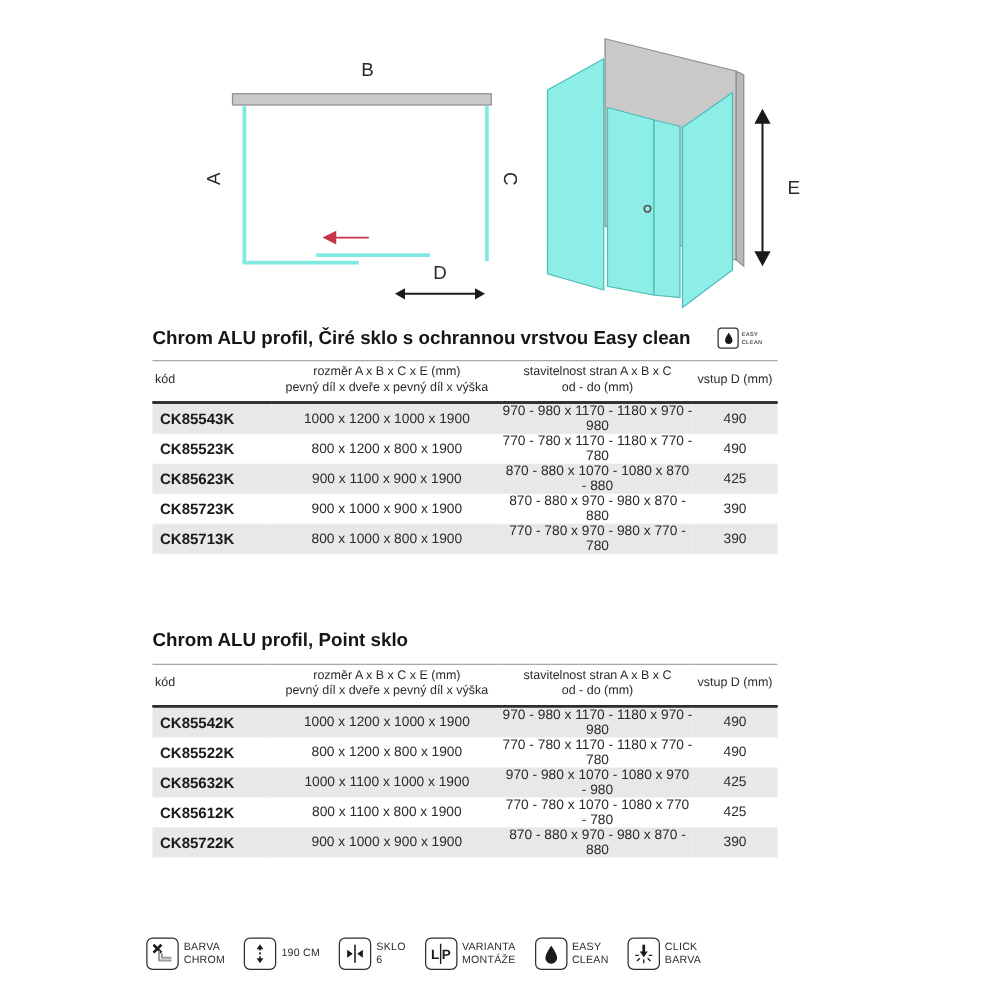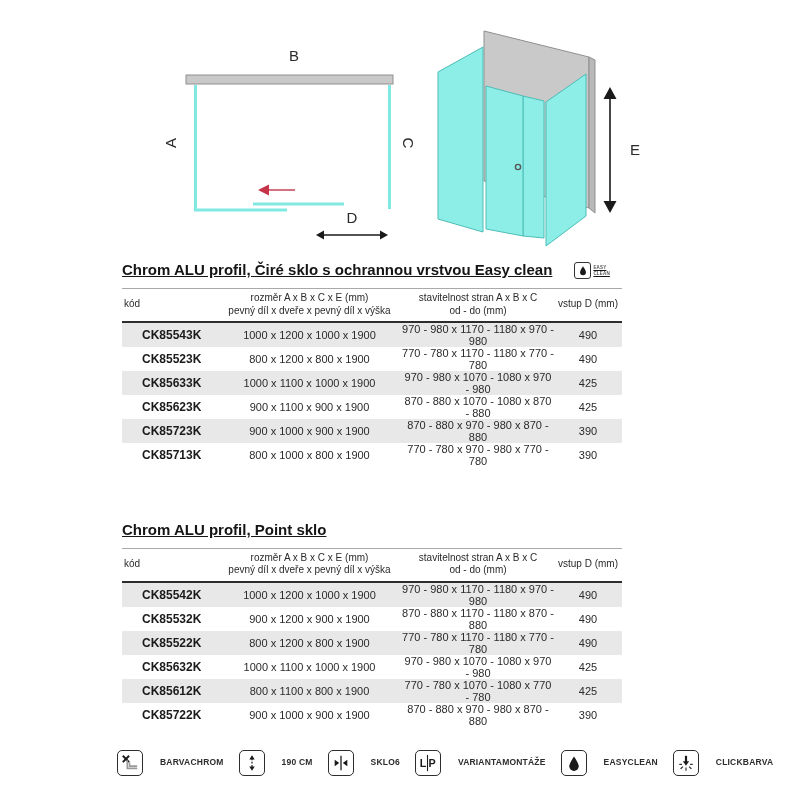--- a/index.html
+++ b/index.html
@@ -1,37 +1,37 @@
 <!DOCTYPE html>
 <html><head>
 <meta charset="utf-8">
 <style>
   html,body{margin:0;padding:0;background:#fff;}
   body{width:800px;height:800px;font-family:"Liberation Sans",sans-serif;color:#222;}
   .page{position:relative;width:800px;height:800px;background:#fff;overflow:hidden;}
   .diagrams{position:absolute;top:0;left:0;}
   .section{position:absolute;left:122px;width:500px;}
   .section1{top:262px;}
-  .section2{top:522px;}
-  .section-title{font-size:15px;font-weight:bold;color:#151515;margin:0 0 9px 0;display:flex;align-items:flex-start;gap:22px;line-height:1.1;text-decoration:underline;}
+  .section2{top:505px;}
+  .section-title{font-size:15px;font-weight:bold;color:#151515;margin:0 0 9px 0;display:flex;align-items:flex-end;gap:22px;line-height:1.1;}
   .easyclean-badge{display:inline-flex;align-items:center;gap:2px;}
   .badge-box{width:15px;height:15px;border:1.2px solid #333;border-radius:3px;display:inline-flex;align-items:center;justify-content:center;}
   .badge-text{display:inline-flex;flex-direction:column;font-size:4.5px;font-weight:bold;color:#555;line-height:1.2;letter-spacing:.2px;}
   table{border-collapse:collapse;width:500px;table-layout:fixed;}
   col.c1{width:95px;}col.c2{width:185px;}col.c3{width:152px;}col.c4{width:68px;}
   thead tr{border-top:1px solid #a9a9a9;border-bottom:2px solid #2d2d2d;}
   th{font-weight:normal;font-size:10px;color:#2a2a2a;text-align:center;padding:3px 0 4px;line-height:1.25;}
   th.col-kod{text-align:left;padding-left:2px;vertical-align:middle;}
   td{font-size:11px;color:#2a2a2a;text-align:center;height:22px;padding:0;}
-  td:first-child{text-align:left;padding-left:20px;font-weight:bold;font-size:12px;color:#1a1a1a;}
+  td:first-child{text-align:left;padding-left:6px;font-weight:bold;font-size:12px;color:#1a1a1a;}
   tbody tr:nth-child(odd){background:#e8e8e8;}
   .footer{position:absolute;left:117px;top:750px;display:flex;align-items:flex-start;gap:15px;}
   .feat{display:flex;align-items:center;gap:4px;}
   .feat-box{width:24px;height:24px;border:1.6px solid #2d2d2d;border-radius:5px;display:flex;align-items:center;justify-content:center;flex:0 0 auto;background:#fff;}
-  .feat-label{font-size:8.5px;font-weight:bold;color:#2d2d2d;line-height:1.15;letter-spacing:.2px;display:flex;flex-direction:row;margin-left:13px;}
+  .feat-label{font-size:8.5px;font-weight:normal;color:#2d2d2d;line-height:1.15;letter-spacing:.2px;display:flex;flex-direction:column;}
 </style>
 </head>
 <body>
 
 <div class="page">
 
   <svg class="diagrams" width="800" height="258" viewBox="0 0 800 258">
 
     <g>
       <rect x="186" y="75" width="207" height="9" fill="#c9c9c9" stroke="#8f8f8f" stroke-width="1"></rect>
@@ -114,26 +114,20 @@
             <td>970 - 980 x 1170 - 1180 x 970 - 980</td>
             <td>490</td>
           </tr>
           <tr>
             <td>CK85523K</td>
             <td>800 x 1200 x 800 x 1900</td>
             <td>770 - 780 x 1170 - 1180 x 770 - 780</td>
             <td>490</td>
           </tr>
           <tr>
-            <td>CK85633K</td>
-            <td>1000 x 1100 x 1000 x 1900</td>
-            <td>970 - 980 x 1070 - 1080 x 970 - 980</td>
-            <td>425</td>
-          </tr>
-          <tr>
             <td>CK85623K</td>
             <td>900 x 1100 x 900 x 1900</td>
             <td>870 - 880 x 1070 - 1080 x 870 - 880</td>
             <td>425</td>
           </tr>
           <tr>
             <td>CK85723K</td>
             <td>900 x 1000 x 900 x 1900</td>
             <td>870 - 880 x 970 - 980 x 870 - 880</td>
             <td>390</td>
@@ -174,26 +168,20 @@
         </tr>
       </thead>
       <tbody>
           <tr>
             <td>CK85542K</td>
             <td>1000 x 1200 x 1000 x 1900</td>
             <td>970 - 980 x 1170 - 1180 x 970 - 980</td>
             <td>490</td>
           </tr>
           <tr>
-            <td>CK85532K</td>
-            <td>900 x 1200 x 900 x 1900</td>
-            <td>870 - 880 x 1170 - 1180 x 870 - 880</td>
-            <td>490</td>
-          </tr>
-          <tr>
             <td>CK85522K</td>
             <td>800 x 1200 x 800 x 1900</td>
             <td>770 - 780 x 1170 - 1180 x 770 - 780</td>
             <td>490</td>
           </tr>
           <tr>
             <td>CK85632K</td>
             <td>1000 x 1100 x 1000 x 1900</td>
             <td>970 - 980 x 1070 - 1080 x 970 - 980</td>
             <td>425</td>

